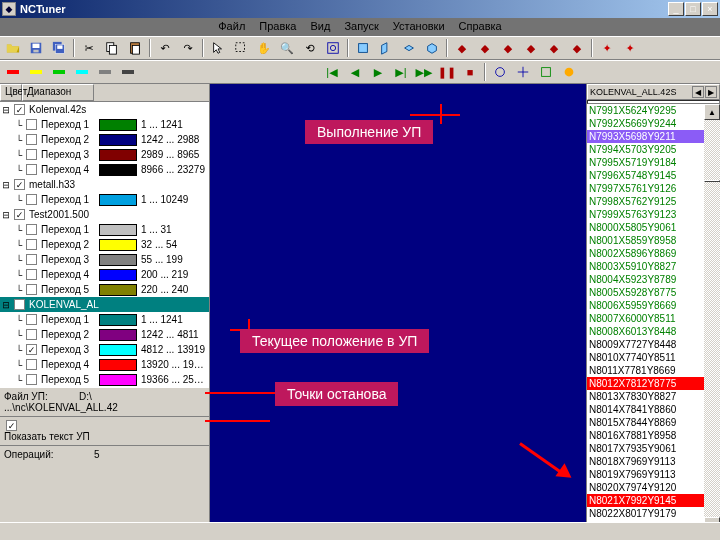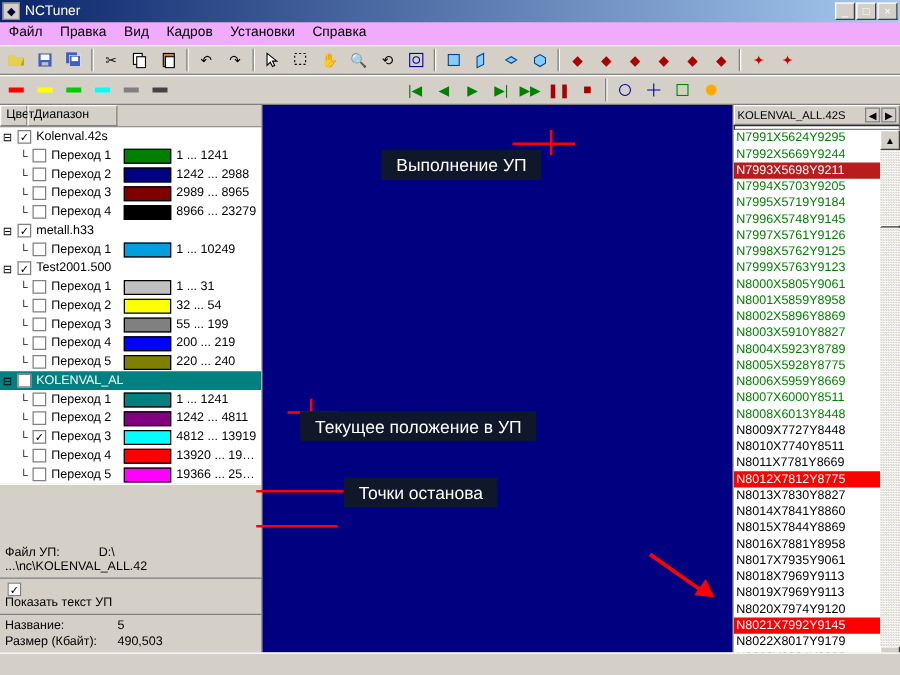--- a/index.html
+++ b/index.html
@@ -1,26 +1,26 @@
 <!DOCTYPE html>
 <html><head>
 <meta charset="utf-8">
 <style>
   * { box-sizing: border-box; margin: 0; padding: 0; font-family: "MS Sans Serif", Tahoma, Arial, sans-serif; }
   body { width: 720px; height: 540px; background: #c0c0c0; overflow: hidden; position: relative; }
 
   
   .titlebar { display: flex; align-items: center; background: linear-gradient(to right, #0a246a, #a6caf0); color: white; height: 18px; font-size: 11px; padding: 0 2px; }
   .titlebar-icon { width: 14px; height: 14px; background: #d4d0c8; margin-right: 4px; border: 1px solid #888; display:flex; align-items:center; justify-content:center; font-size:9px; color:#003; }
-  .titlebar-text { flex: 1; font-weight: normal; }
+  .titlebar-text { flex: 1; font-weight: bold; }
   .winbtns { display: flex; gap: 1px; }
   .winbtn { width: 16px; height: 14px; background: #d4d0c8; border: 1px solid; border-color: #fff #404040 #404040 #fff; font-size: 9px; display: flex; align-items: center; justify-content: center; cursor: pointer; }
 
   
-  .menubar { display: flex; background: #f0abfc; height: 18px; font-size: 11px; }
+  .menubar { display: flex; background: #737373; height: 18px; font-size: 11px; justify-content: center; }
   .menuitem { padding: 2px 7px; cursor: pointer; }
 
   
   .toolbars { background: #d4d0c8; }
   .toolbar-row { display: flex; align-items: center; height: 24px; border-top: 1px solid #fff; border-bottom: 1px solid #808080; padding: 0 2px; gap: 1px; }
   .tbtn { width: 22px; height: 20px; background: #d4d0c8; border: 1px solid #d4d0c8; display: flex; align-items: center; justify-content: center; font-size: 11px; cursor: pointer; }
   .tsep { width: 2px; height: 18px; border-left: 1px solid #808080; border-right: 1px solid #fff; margin: 0 2px; }
   .tbtn svg { width: 14px; height: 14px; }
 
   
@@ -39,41 +39,41 @@
   .tree-row.sel { background: #008080; color: white; }
   .expander { width: 12px; text-align: center; font-size: 9px; cursor: pointer; color: #000; }
   .chk { width: 11px; height: 11px; border: 1px solid #808080; background: #fff; margin: 0 2px; display: flex; align-items: center; justify-content: center; font-size: 9px; }
   .pad { display: inline-block; }
   .rowname { flex: 1; padding-left: 2px; white-space: nowrap; overflow: hidden; }
   .swatch { width: 38px; height: 12px; border: 1px solid #000; margin-right: 2px; }
   .range { width: 70px; padding-left: 2px; white-space: nowrap; overflow: hidden; }
 
   .left-info { background: #d4d0c8; font-size: 10px; padding: 2px 4px; border-top: 1px solid #fff; }
   .left-info .lbl { display: inline-block; width: 75px; }
-  .left-info .line { padding: 1px 0; margin-top: 46px; }
+  .left-info .line { padding: 1px 0; }
   .left-chk { padding: 3px 4px; font-size: 10px; border-top: 1px solid #808080; border-bottom: 1px solid #808080; }
   .left-stats { font-size: 10px; padding: 2px 4px; }
   .left-stats .line { padding: 1px 0; }
   .left-stats .slbl { display: inline-block; width: 90px; }
 
   
   .center { flex: 1; background: #000080; position: relative; }
-  .callout { position: absolute; background: #0f172a; color: white; font-size: 14px; padding: 4px 12px; white-space: nowrap; }
+  .callout { position: absolute; background: #be185d; color: white; font-size: 14px; padding: 4px 12px; white-space: nowrap; }
   .redline { position: absolute; background: #f00; }
 
   
   .right { width: 134px; background: #d4d0c8; display: flex; flex-direction: column; border-left: 1px solid #808080; }
   .right-title { display:flex; background: #d4d0c8; font-size: 9px; border: 1px solid; border-color: #fff #808080 #808080 #fff; padding: 1px 2px; height:16px; align-items:center; }
   .right-title span { flex:1; overflow:hidden; white-space:nowrap; }
   .right-title .arrowbtn { width:12px; height:12px; border:1px solid #808080; background:#d4d0c8; font-size:8px; display:flex; align-items:center; justify-content:center; margin-left:1px;}
   .right-path { font-size: 9px; background:#fff; border:1px inset #808080; padding:1px 2px; white-space:nowrap; overflow:hidden; }
   .right-list { flex: 1; background: #fff; font-size: 10px; overflow: hidden; position: relative; }
   .rlitem { height: 13px; padding: 0 2px; display: flex; align-items: center; white-space: nowrap; }
   .rlitem.green { color: #008000; }
-  .rlitem.sel-green { background: #b91c1c; color: white; }
+  .rlitem.sel-green { background: #8b5cf6; color: white; }
   .rlitem.red { background: #f00; color: white; }
   .scrollbar { width: 16px; background: #d4d0c8; display: flex; flex-direction: column; }
   .sbtn { height: 16px; border: 1px solid; border-color: #fff #404040 #404040 #fff; background: #d4d0c8; font-size: 8px; display: flex; align-items: center; justify-content: center; }
   .sthumb { flex:0 0 40px; margin-top:60px; border: 1px solid; border-color: #fff #404040 #404040 #fff; background: #d4d0c8; }
   .strack { flex: 1; background: repeating-conic-gradient(#d4d0c8 0% 25%, #fff 0% 50%) 0 0/2px 2px; }
   .right-body { display:flex; flex:1; }
 
   
   .statusbar { position: absolute; bottom: 0; left: 0; right: 0; height: 18px; background: #d4d0c8; border-top: 1px solid #fff; }
 
@@ -92,21 +92,21 @@
     <div class="winbtn">_</div>
     <div class="winbtn">□</div>
     <div class="winbtn">×</div>
   </div>
 </div>
 
 <div class="menubar" id="menubar">
     <div class="menuitem">Файл</div>
     <div class="menuitem">Правка</div>
     <div class="menuitem">Вид</div>
-    <div class="menuitem">Кадров</div>
+    <div class="menuitem">Запуск</div>
     <div class="menuitem">Установки</div>
     <div class="menuitem">Справка</div>
   </div>
 
 <div class="toolbars">
   <div class="toolbar-row">
     <div class="tbtn">
         <svg viewBox="0 0 16 16">
           <path fill="#c0a000" d="M1 4h5l1 2h8v7H1z"></path>
           <path fill="#fff080" d="M1 4h5l1 2h8l-3 7H1z" opacity="0.6"></path>
@@ -405,22 +405,21 @@
       </div>
 
     <div class="left-info">
       <div class="line"><span class="lbl">Файл УП:</span><span>D:\ ...\nc\KOLENVAL_ALL.42</span></div>
     </div>
     <div class="left-chk">
       <span class="chk">✓</span>
       <span>Показать текст УП</span>
     </div>
     <div class="left-stats">
-      <div class="line"><span class="slbl">Название:</span><span>5</span></div>
-      <div class="line"><span class="slbl">Размер (Кбайт):</span><span>490,503</span></div>
+      <div class="line"><span class="slbl">Операций:</span><span>5</span></div>
     </div>
   </div>
 
   <div class="center">
     <div class="redline" style="left:200px; top:30px; width:50px; height:2px;"></div>
     <div class="redline" style="left:230px; top:20px; width:2px; height:20px;"></div>
     <div class="callout" style="left:95px; top:36px;">Выполнение УП</div>
 
     <div class="redline" style="left:20px; top:245px; width:40px; height:2px;"></div>
     <div class="redline" style="left:38px; top:235px; width:2px; height:20px;"></div>

